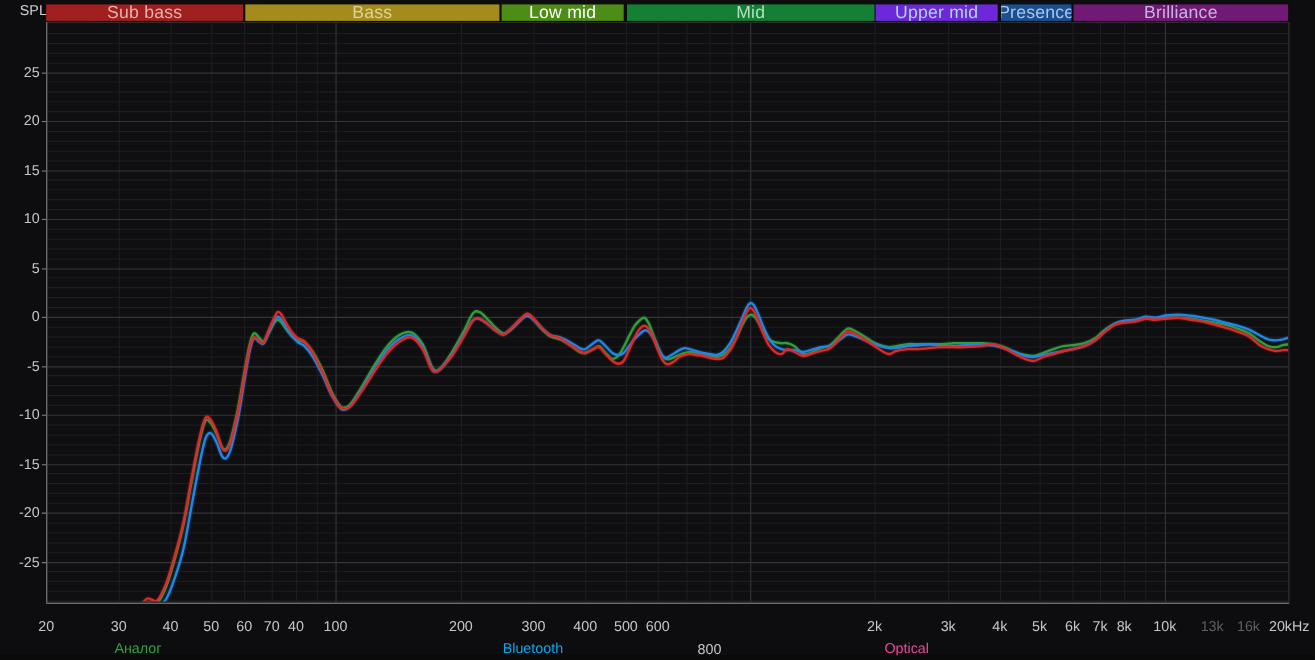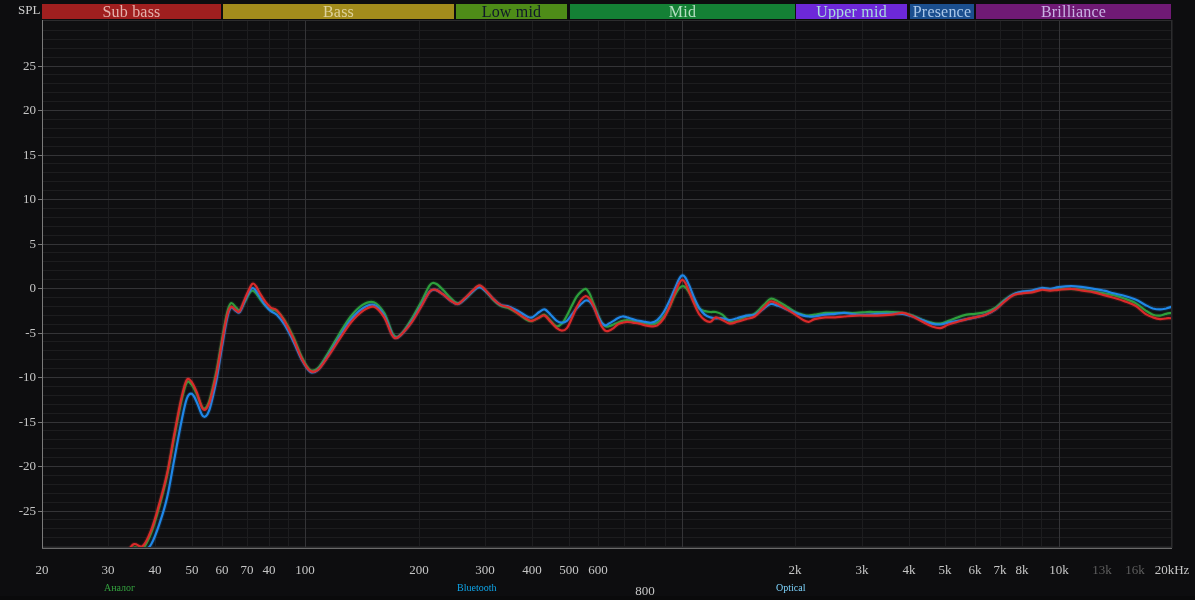--- a/index.html
+++ b/index.html
@@ -1,47 +1,47 @@
 <!DOCTYPE html>
 <html><head>
 <meta charset="utf-8">
 <style>
   html,body{margin:0;padding:0;background:#0a0a0b;}
   .screen{
     position:relative;width:1195px;height:596px;overflow:hidden;
     background:#0d0d0f;
-    font-family:Liberation Serif, serif;
+    font-family:Liberation Sans, sans-serif;
     -webkit-font-smoothing:antialiased;
   }
   .spl{position:absolute;left:18px;top:2px;font-size:13px;color:#cfcfcf;}
   #plot-svg{position:absolute;left:0;top:0;}
   .band{
     position:absolute;top:4px;height:15px;display:flex;align-items:center;justify-content:center;
     font-size:16px;letter-spacing:.2px;white-space:nowrap;overflow:hidden;
   }
   .ytick{
     position:absolute;left:0;width:36px;text-align:right;
     font-size:13px;color:#c6c6c6;height:16px;line-height:16px;
   }
   .xtick{
     position:absolute;top:562px;height:16px;line-height:16px;
     font-size:13px;color:#c6c6c6;transform:translateX(-50%);white-space:nowrap;
   }
   .xtick.dim{color:#5e5e5e;}
-  .legend-item{position:absolute;top:582px;font-size:10px;white-space:nowrap;}
+  .legend-item{position:absolute;top:582px;font-size:13px;white-space:nowrap;}
 </style>
 </head>
 <body>
 
 <div class="screen">
   <div class="spl">SPL</div>
   <div id="bands">
       <div class="band" style="left: 42px; width: 179px; background: rgb(160, 31, 31); color: rgb(228, 178, 173);">Sub bass</div>
       <div class="band" style="left: 223px; width: 231px; background: rgb(163, 140, 28); color: rgb(222, 210, 155);">Bass</div>
-      <div class="band" style="left: 456px; width: 111px; background: rgb(78, 140, 24); color: #0f172a;">Low mid</div>
+      <div class="band" style="left: 456px; width: 111px; background: rgb(78, 140, 24); color: #ffffff;">Low mid</div>
       <div class="band" style="left: 570px; width: 225px; background: rgb(20, 128, 53); color: rgb(181, 223, 194);">Mid</div>
       <div class="band" style="left: 796px; width: 111px; background: #6d28d9; color: rgb(171, 220, 220);">Upper mid</div>
       <div class="band" style="left: 910px; width: 64px; background: rgb(27, 79, 143); color: rgb(170, 199, 233);">Presence</div>
       <div class="band" style="left: 976px; width: 195px; background: #701a75; color: rgb(201, 179, 228);">Brilliance</div>
     </div>
   <svg id="plot-svg" width="1195" height="600">
       <rect x="42" y="20" width="1130" height="528" fill="#0f0f11"></rect>
       <g stroke="#1d1d1f" stroke-width="1">
         <line x1="42" x2="1172" y1="546.5" y2="546.5"></line>
         <line x1="42" x2="1172" y1="537.5" y2="537.5"></line>
@@ -198,14 +198,14 @@
       <div class="xtick" style="left: 975px;">6k</div>
       <div class="xtick" style="left: 1000px;">7k</div>
       <div class="xtick" style="left: 1022px;">8k</div>
       <div class="xtick" style="left: 1059px;">10k</div>
       <div class="xtick dim" style="left: 1102px;">13k</div>
       <div class="xtick dim" style="left: 1135px;">16k</div>
       <div class="xtick" style="left: 1172px;">20kHz</div>
     </div>
   <div class="legend-item" style="left: 104px; color: rgb(51, 160, 62);">Аналог</div>
   <div class="legend-item" style="left: 457px; color: #0ea5e9;">Bluetooth</div>
-  <div class="legend-item" style="left: 776px; color: #7dd3fc;">Optical</div>
+  <div class="legend-item" style="left: 804px; color: #ec4899;">Optical</div>
 </div>
 
 </body></html>

